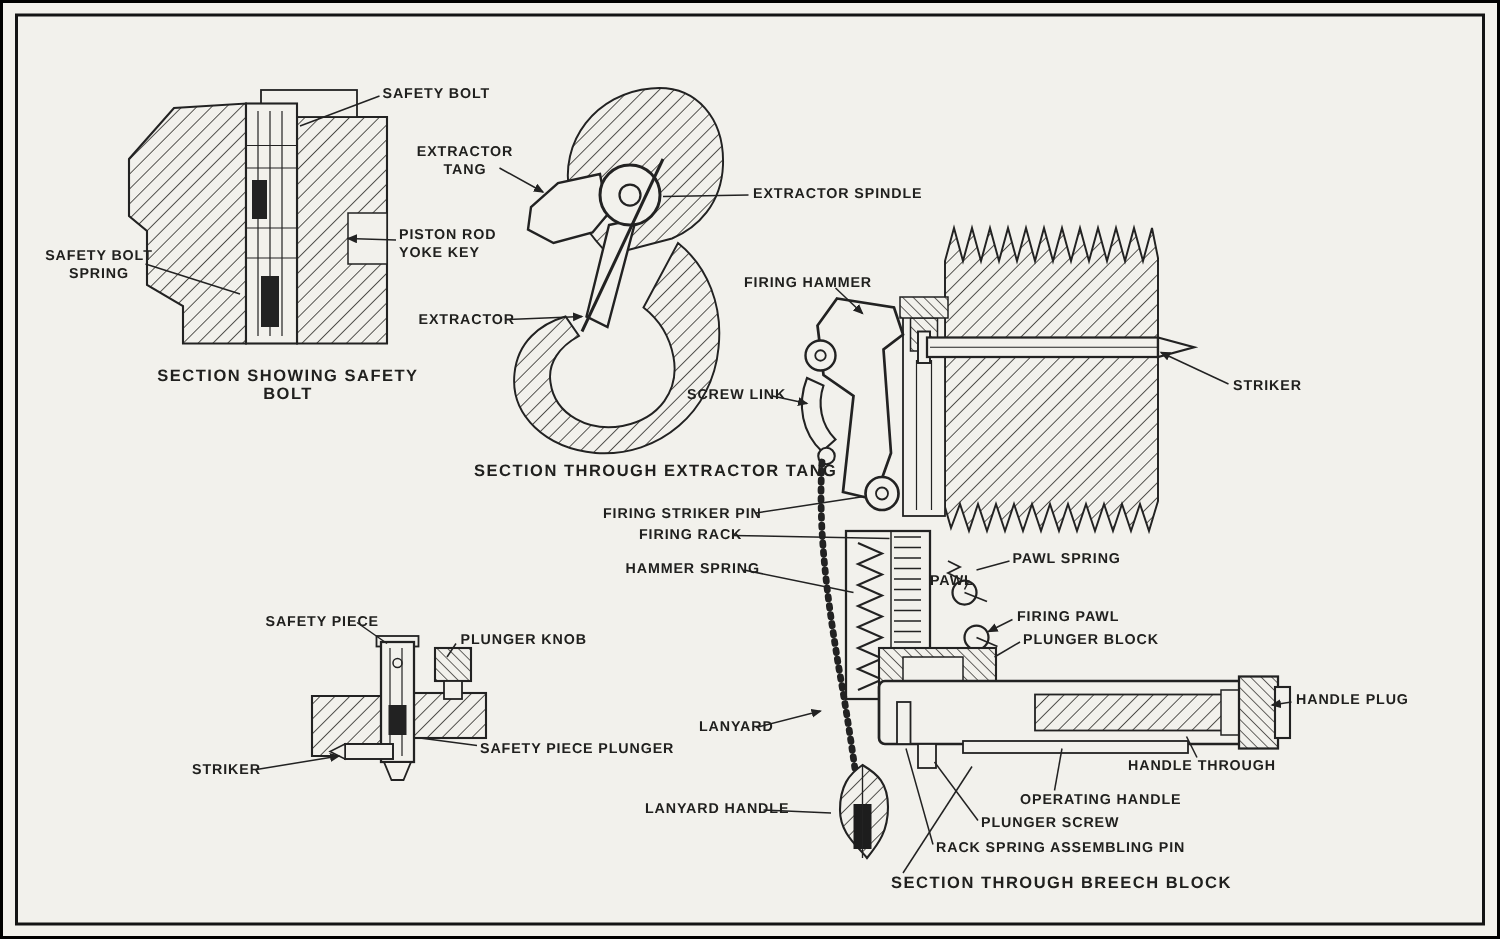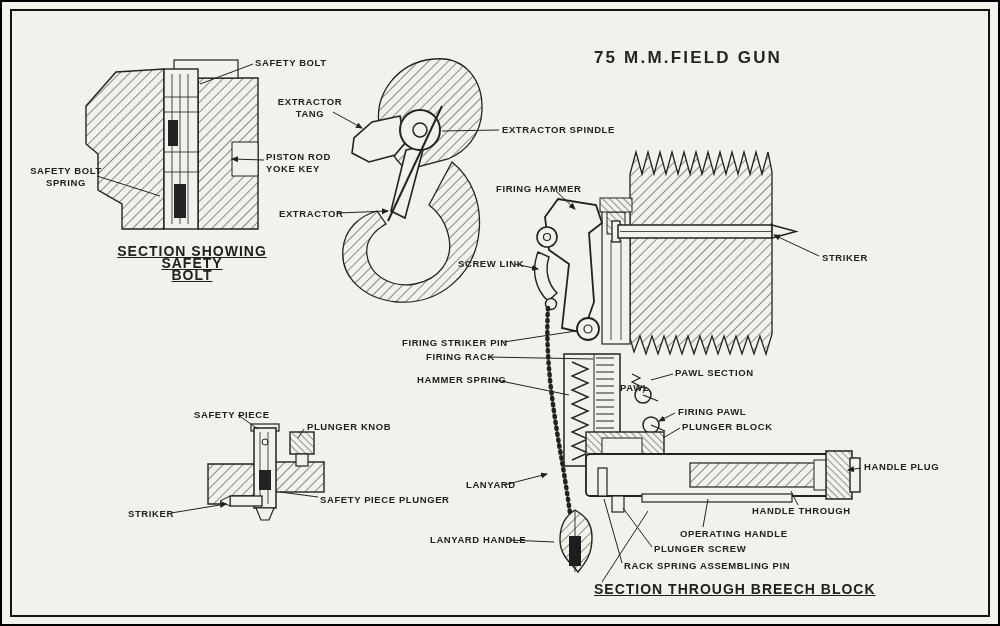--- a/index.html
+++ b/index.html
@@ -27,24 +27,23 @@
   }
   .lbl{
     position:absolute;
     font-size:9.5px;letter-spacing:.6px;line-height:11.5px;
     font-weight:700;color:#20201e;
     white-space:pre-line;
   }
   .lbl.center{text-align:center;}
   .cap{
     position:absolute;
-    font-size:14px;letter-spacing:1px;line-height:12px;
+    font-size:11px;letter-spacing:1px;line-height:12px;
     font-weight:700;color:#20201e;
     white-space:pre-line;
-    text-decoration:underline;
   }
   .cap.center{text-align:center;}
 </style>
 </head>
 <body>
 
 <div class="page">
   <div class="frame"></div>
 
   <svg class="diagram-svg" width="1000" height="626" viewBox="0 0 1000 626">
@@ -187,50 +186,50 @@
       <path d="M507,538 L552,540"></path>
       <path d="M236,413 L256,427"></path>
       <path d="M302,427 L296,436"></path>
       <path d="M316,495 L278,490"></path>
       <path d="M169,511 L224,502" marker-end="url(#arr)"></path>
       <path d="M600,580 L646,509"></path>
     </g>
   </svg>
 
   <div class="title-block">
-    <div>75 M.M.FIELD GUN</div>
   </div>
 
   <div class="lbl" style="left:253px;top:55px">SAFETY BOLT</div>
   <div class="lbl center" style="left:268px;top:94px;width:80px">EXTRACTOR
 TANG</div>
   <div class="lbl" style="left:500px;top:122px">EXTRACTOR SPINDLE</div>
   <div class="lbl" style="left:264px;top:149px">PISTON ROD
 YOKE KEY</div>
   <div class="lbl center" style="left:28px;top:163px;width:72px">SAFETY BOLT
 SPRING</div>
   <div class="lbl" style="left:277px;top:206px">EXTRACTOR</div>
   <div class="lbl" style="left:494px;top:181px">FIRING HAMMER</div>
   <div class="lbl" style="left:820px;top:250px">STRIKER</div>
   <div class="lbl" style="left:456px;top:256px">SCREW LINK</div>
   <div class="lbl" style="left:400px;top:335px">FIRING STRIKER PIN</div>
   <div class="lbl" style="left:424px;top:349px">FIRING RACK</div>
   <div class="lbl" style="left:415px;top:372px">HAMMER SPRING</div>
-  <div class="lbl" style="left:673px;top:365px">PAWL SECTION</div>
+  <div class="lbl" style="left:673px;top:365px">PAWL SPRING</div>
   <div class="lbl" style="left:618px;top:380px">PAWL</div>
   <div class="lbl" style="left:676px;top:404px">FIRING PAWL</div>
   <div class="lbl" style="left:680px;top:419px">PLUNGER BLOCK</div>
   <div class="lbl" style="left:862px;top:459px">HANDLE PLUG</div>
   <div class="lbl" style="left:750px;top:503px">HANDLE THROUGH</div>
   <div class="lbl" style="left:678px;top:526px">OPERATING HANDLE</div>
   <div class="lbl" style="left:652px;top:541px">PLUNGER SCREW</div>
   <div class="lbl" style="left:622px;top:558px">RACK SPRING ASSEMBLING PIN</div>
   <div class="lbl" style="left:464px;top:477px">LANYARD</div>
   <div class="lbl" style="left:428px;top:532px">LANYARD HANDLE</div>
-  <div class="lbl" style="left:192px;top:407px">SAFETY PIECE</div>
+  <div class="lbl" style="left:175px;top:407px">SAFETY PIECE</div>
   <div class="lbl" style="left:305px;top:419px">PLUNGER KNOB</div>
   <div class="lbl" style="left:318px;top:492px">SAFETY PIECE PLUNGER</div>
   <div class="lbl" style="left:126px;top:506px">STRIKER</div>
 
   <div class="cap center" style="left:100px;top:243px;width:180px">SECTION SHOWING SAFETY
 BOLT</div>
+  <div class="cap" style="left:314px;top:306px">SECTION THROUGH EXTRACTOR TANG</div>
   <div class="cap" style="left:592px;top:581px">SECTION THROUGH BREECH BLOCK</div>
 </div>
 
 </body></html>

